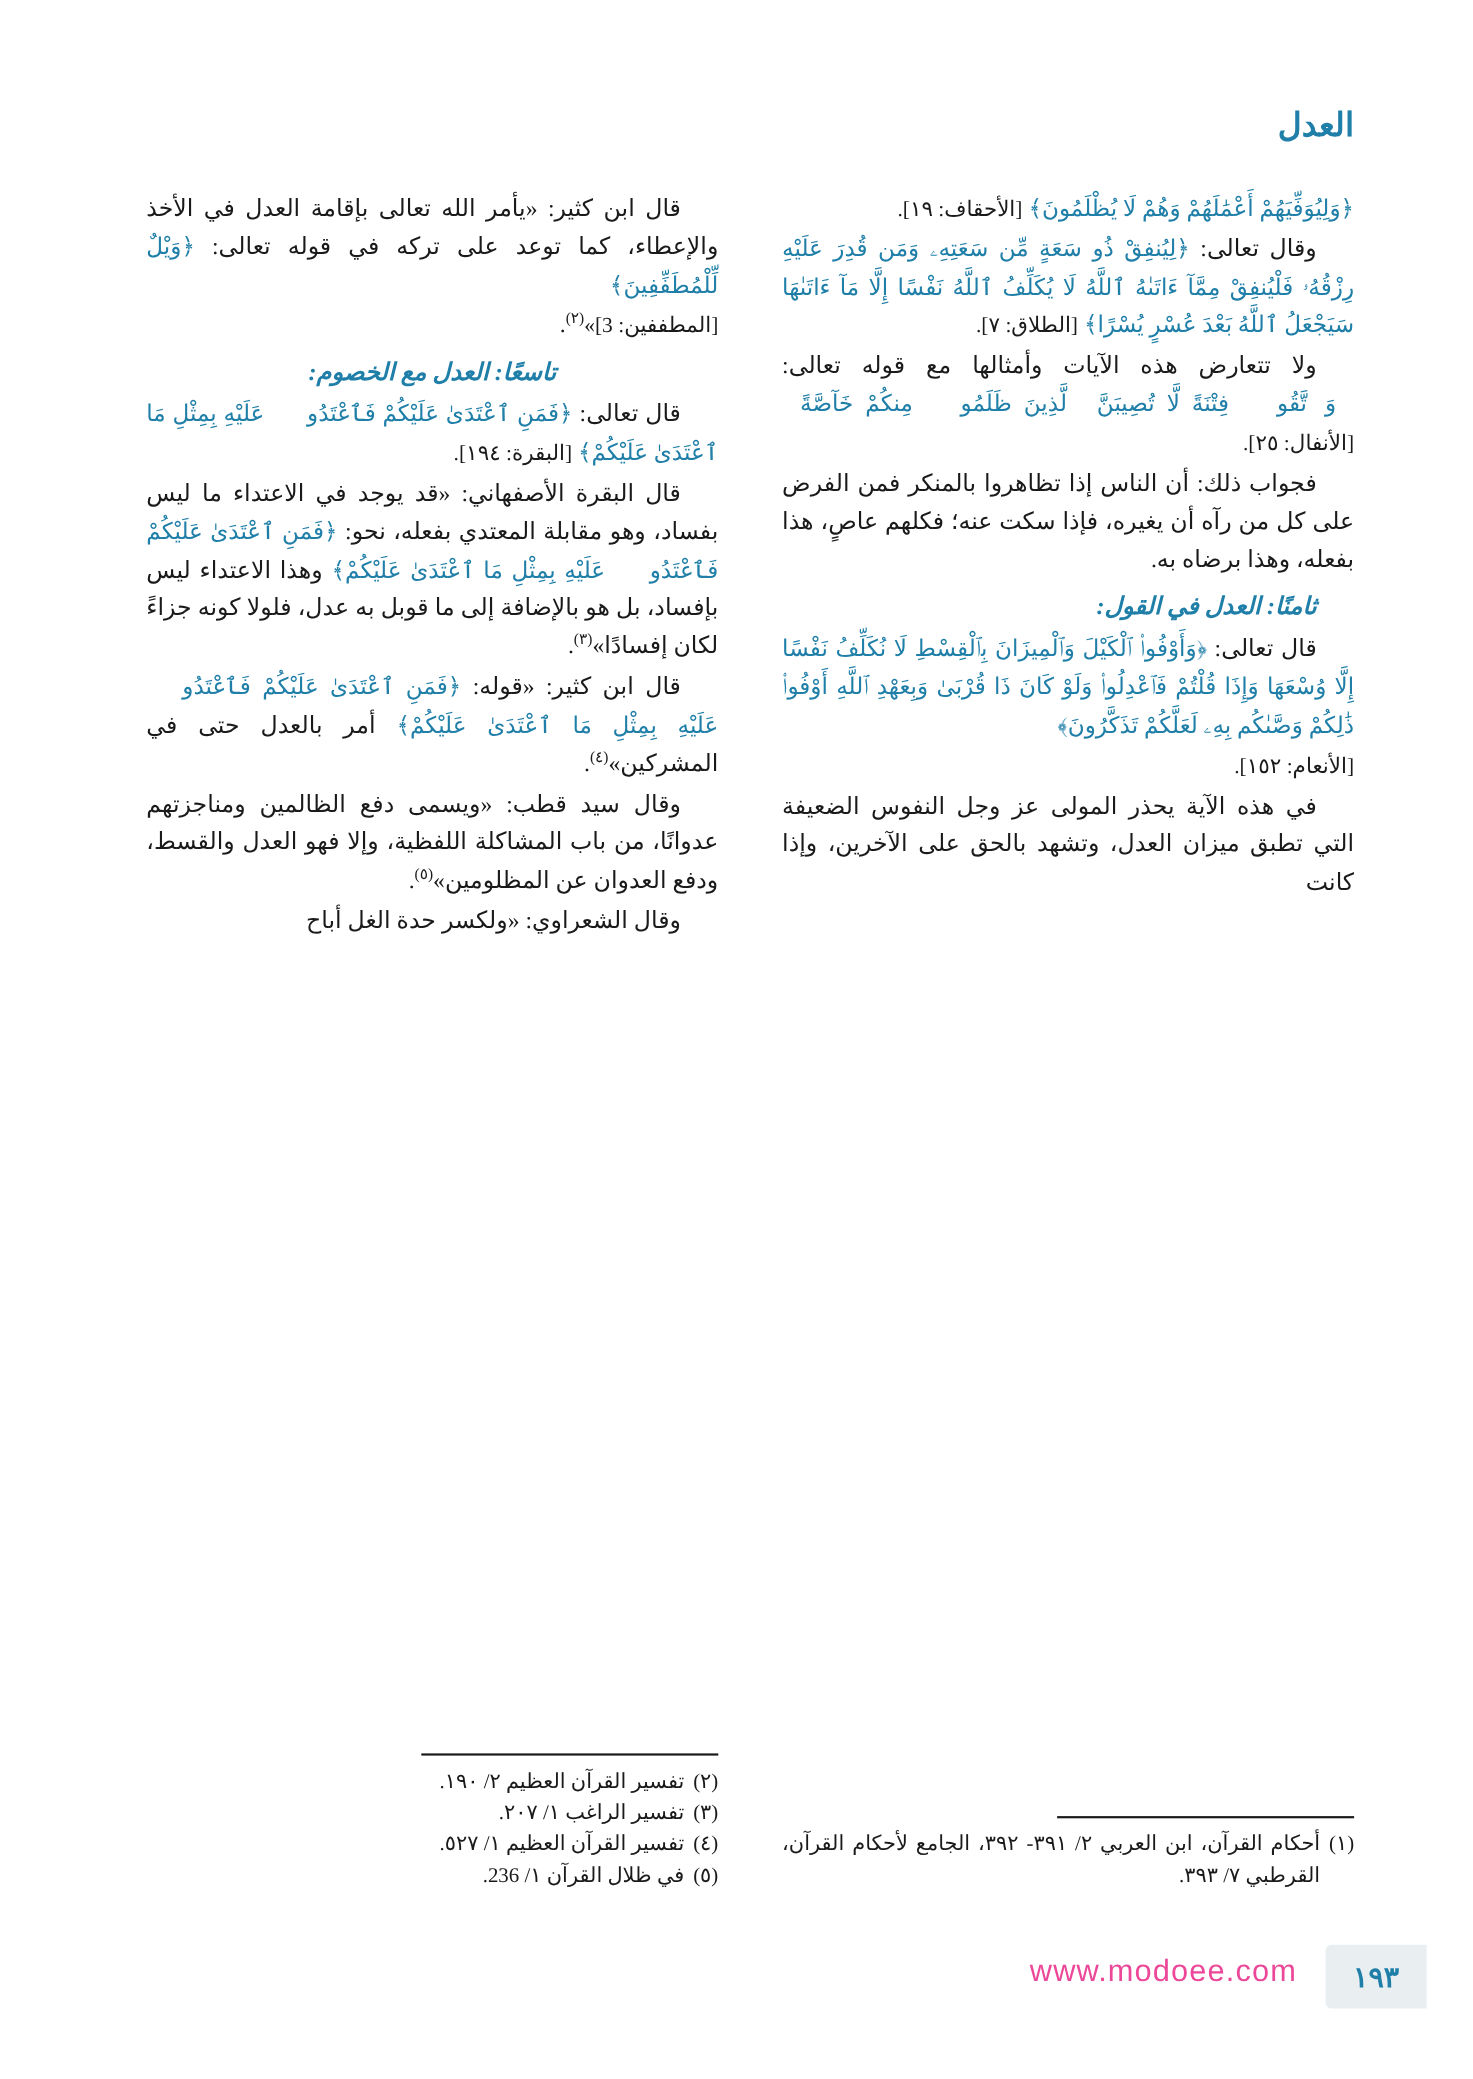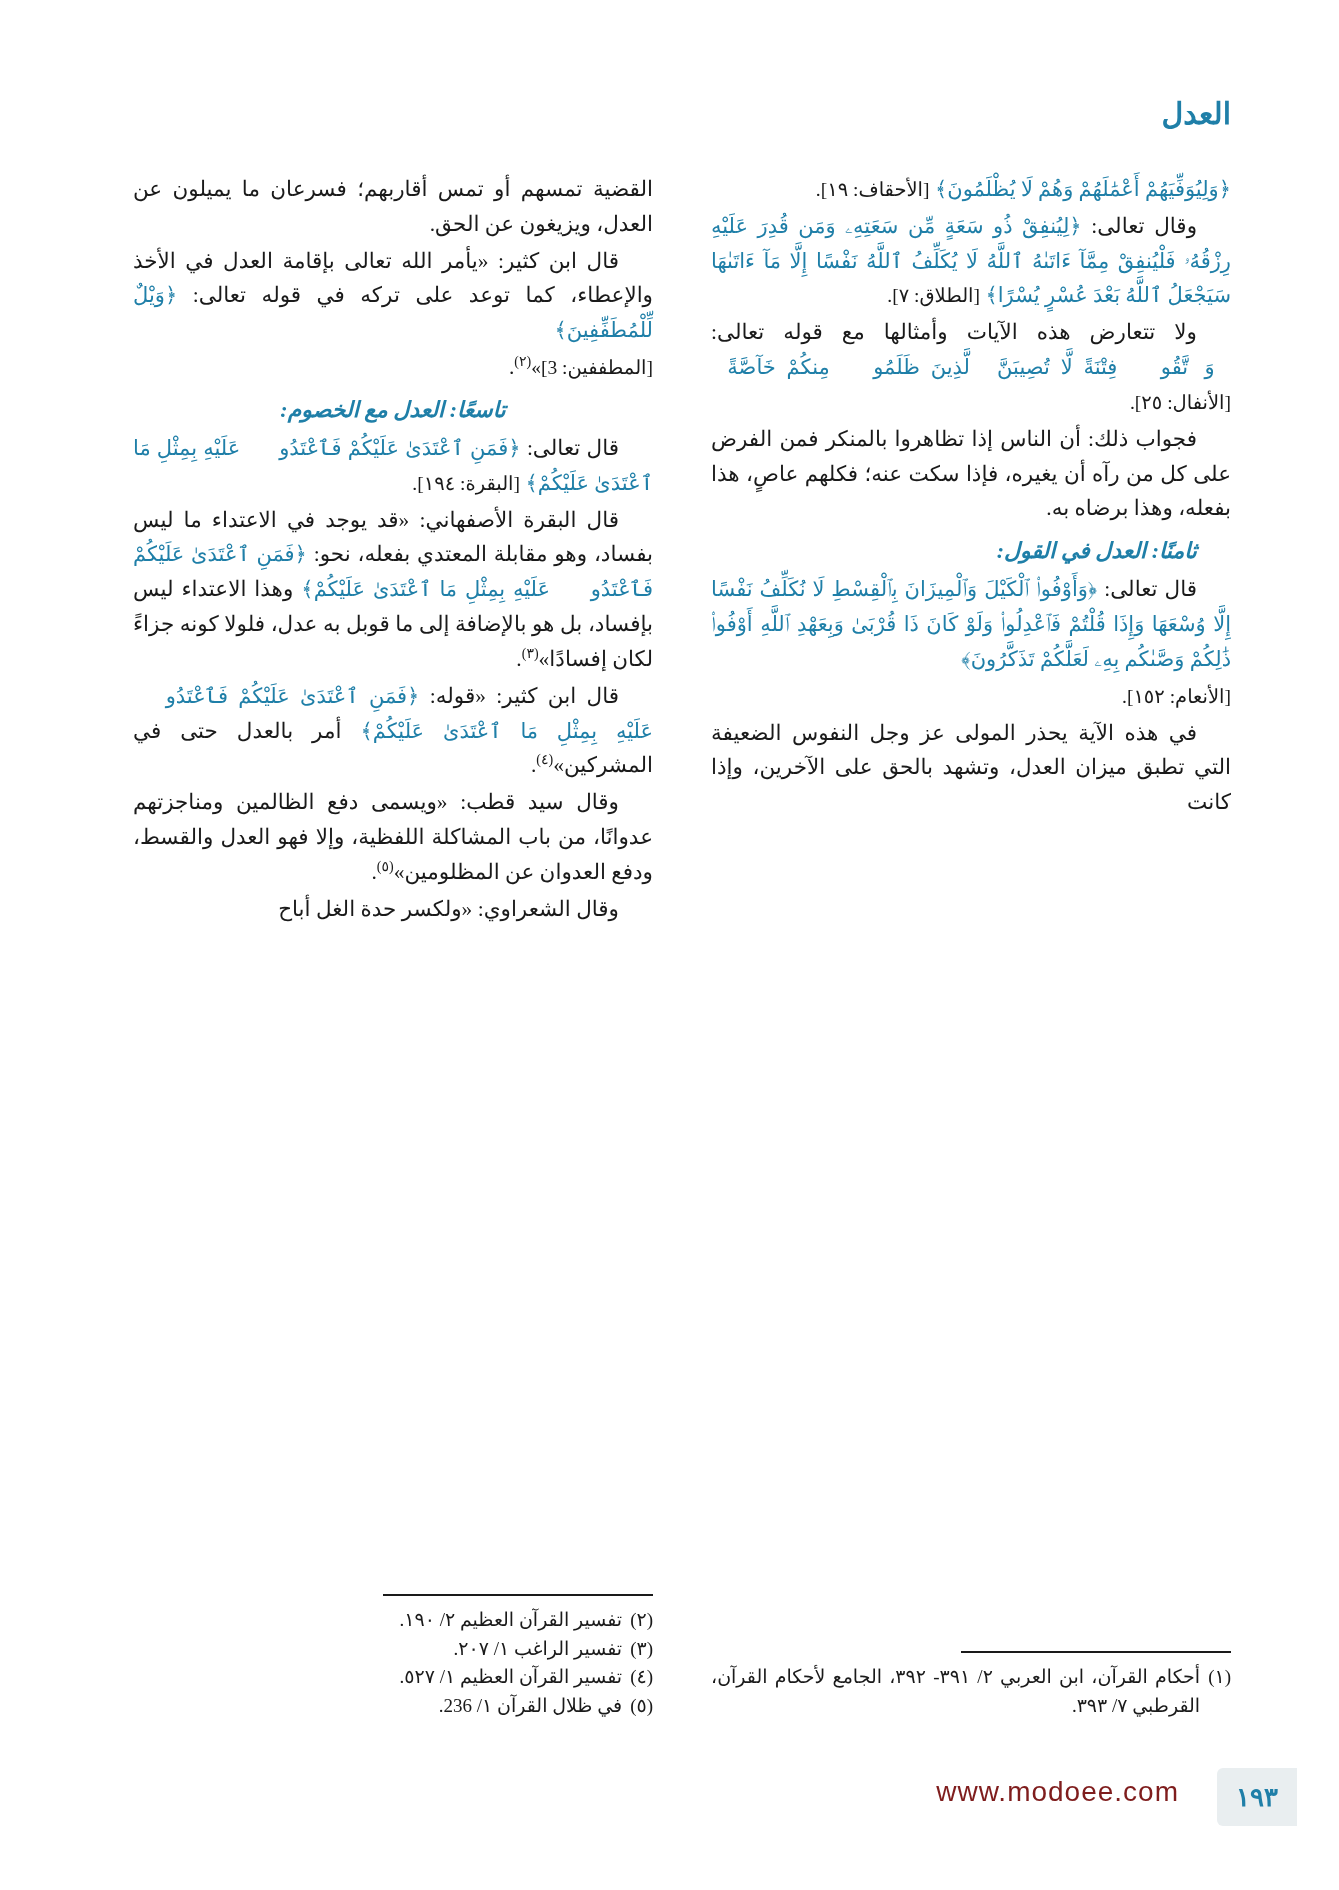--- a/index.html
+++ b/index.html
@@ -120,37 +120,37 @@
     position: absolute;
     left: 0;
     right: 0;
     bottom: 58px;
     height: 64px;
   }
   .page-tab {
     position: absolute;
     right: 42px;
     top: 0;
-    width: 80px;
+    width: 92px;
     height: 58px;
     background: #e9eef0;
     border-radius: 6px 0 0 6px;
     color: #1f7fa8;
     font-size: 26px;
     display: flex;
     align-items: center;
     justify-content: center;
     font-weight: bold;
   }
   .site {
     position: absolute;
     right: 160px;
     top: 8px;
     font-size: 28px;
-    color: #7f1d1d;
+    color: #ec4899;
     letter-spacing: 1px;
     font-family: "Liberation Sans", sans-serif;
     direction: ltr;
   }
 </style>
 </head>
 <body>
 
 <div class="page">
 
@@ -199,21 +199,20 @@
         <div class="fn">
           <span class="fn-num">(١)</span>
           <span class="fn-txt">أحكام القرآن، ابن العربي ٢/ ٣٩١- ٣٩٢، الجامع لأحكام القرآن، القرطبي ٧/ ٣٩٣.</span>
         </div>
       </div>
 
     </div>
 
     <div class="col">
 
-      <p class="para noindent">القضية تمسهم أو تمس أقاربهم؛ فسرعان ما يميلون عن العدل، ويزيغون عن الحق.</p>
 
       <p class="para">
         <span>قال ابن كثير: «يأمر الله تعالى بإقامة العدل في الأخذ والإعطاء، كما توعد على تركه في قوله تعالى:</span>
         <span class="quran">﴿وَيْلٌ لِّلْمُطَفِّفِينَ﴾</span>
       </p>
       <p class="para noindent">
         <span class="ref">[المطففين: 3]»</span><span class="sup">(٢)</span><span>.</span>
       </p>
 
       <div class="sub-head">تاسعًا: العدل مع الخصوم:</div>

